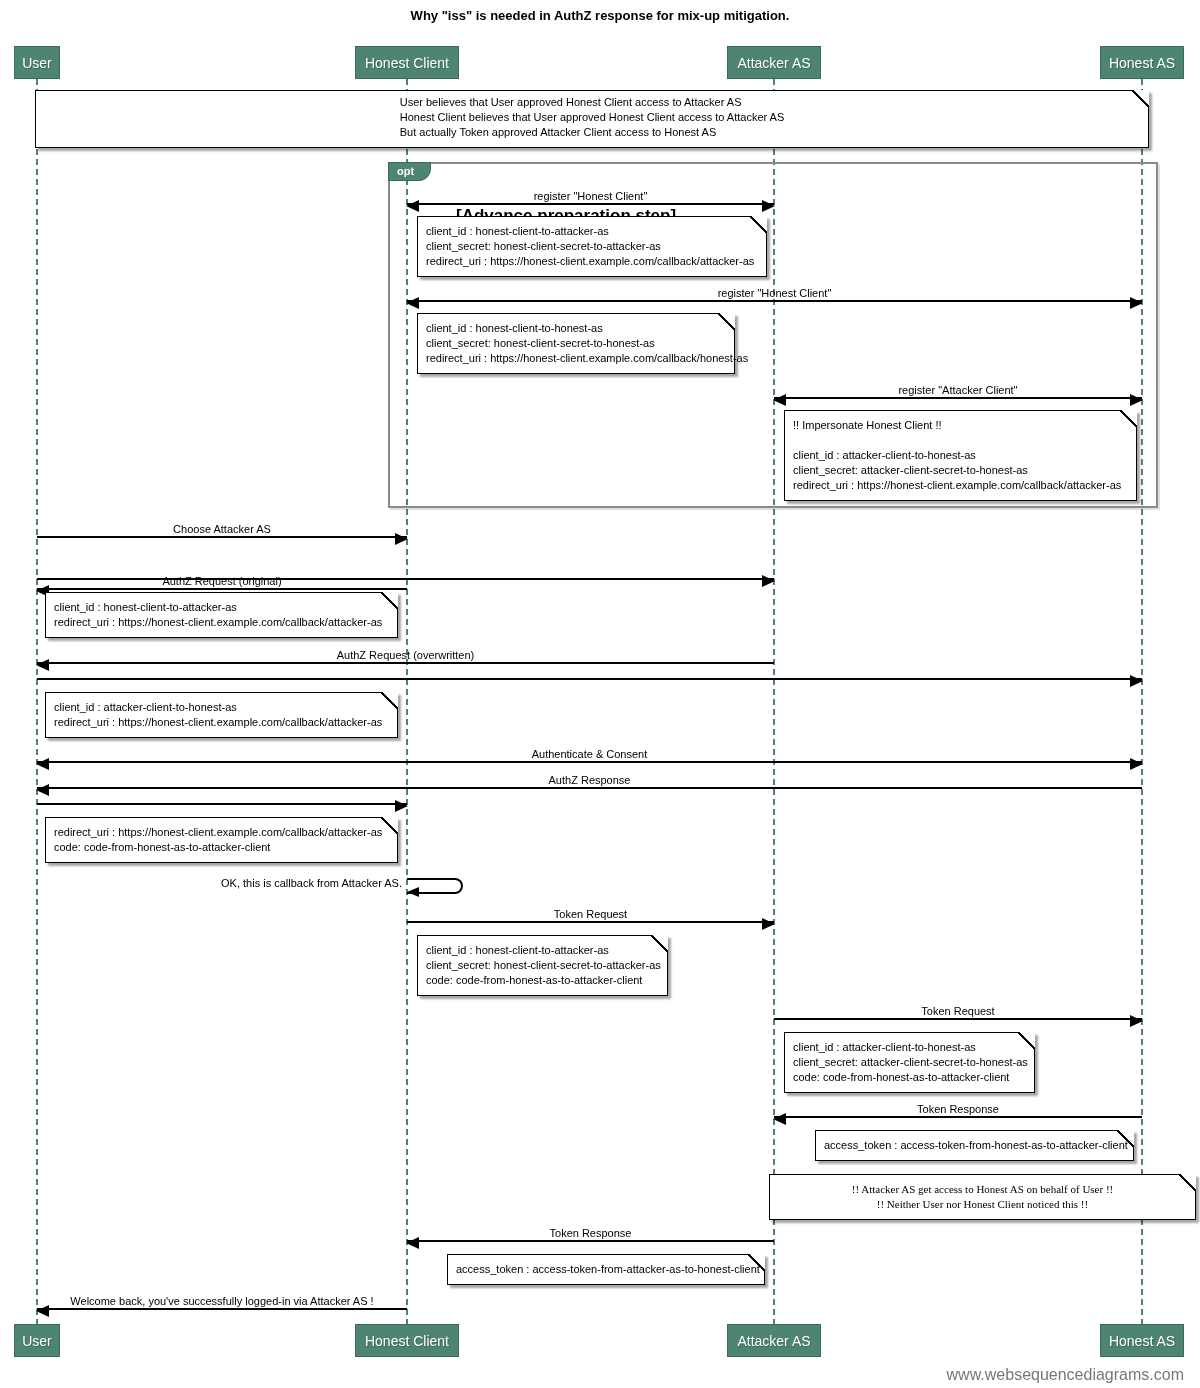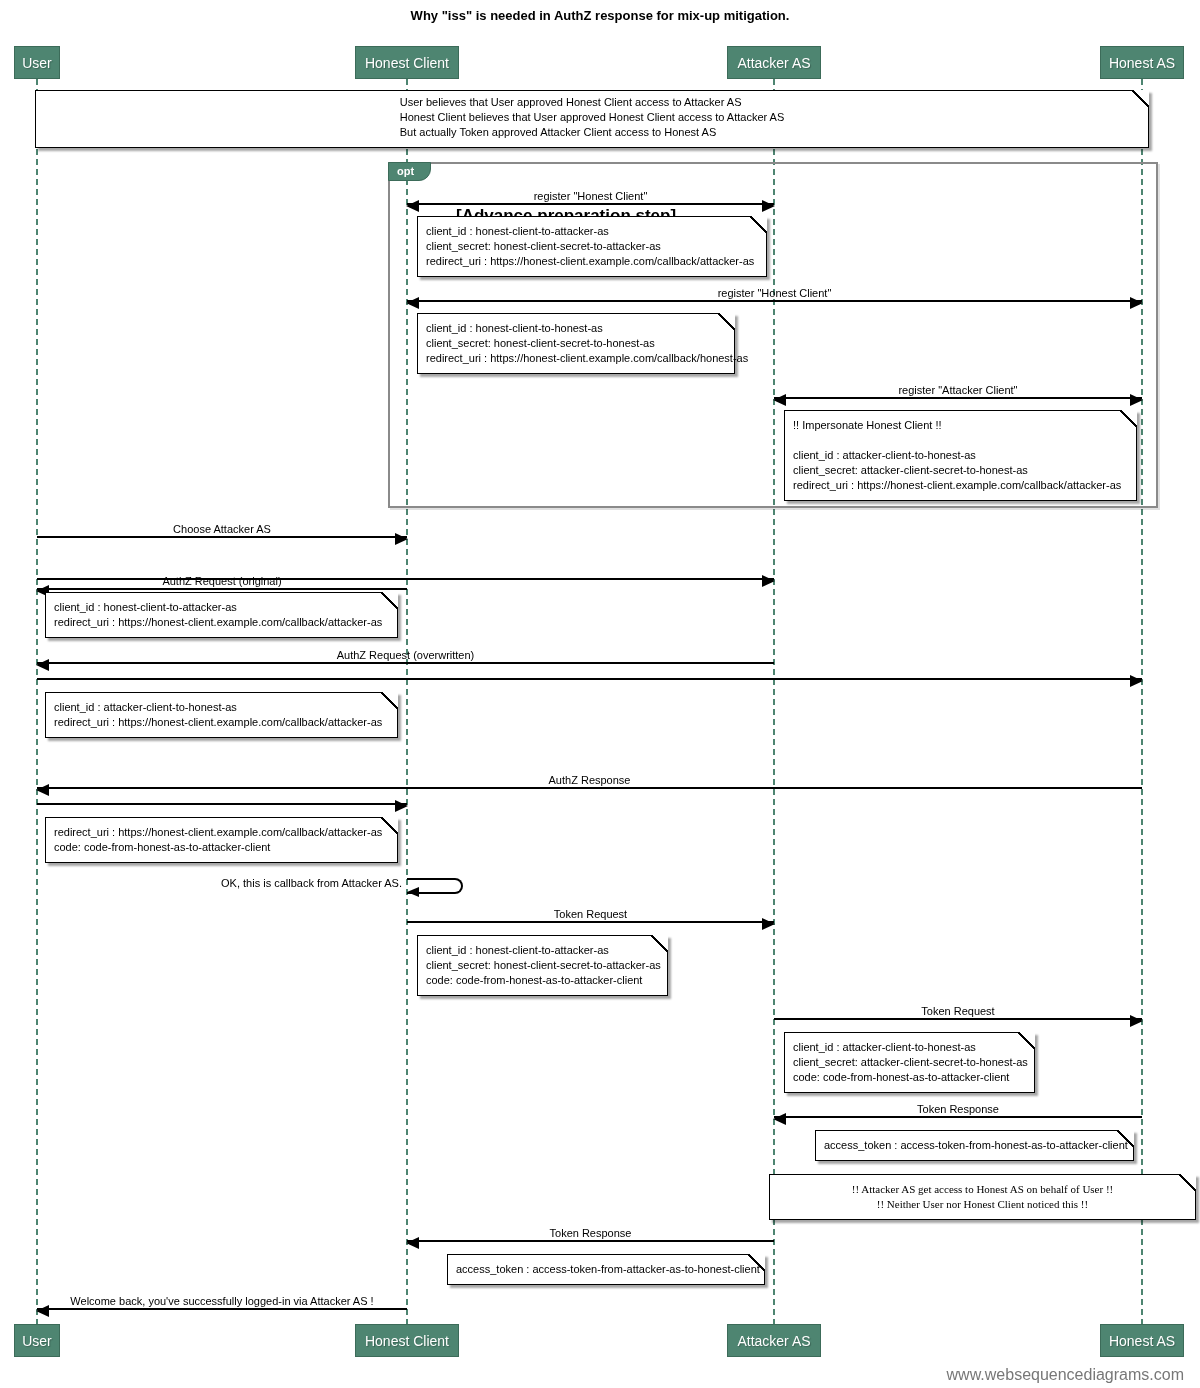--- a/index.html
+++ b/index.html
@@ -139,20 +139,24 @@
 
   <div class="msg" style="left:37px;top:678px;width:1105px;">
     <div class="msg-line arr-r"></div>
   </div>
 
   <div class="note" style="left:45px;top:692px;width:353px;">
     <div class="note-line">client_id : attacker-client-to-honest-as</div>
     <div class="note-line">redirect_uri : https://honest-client.example.com/callback/attacker-as</div>
   </div>
 
+  <div class="msg" style="left:37px;top:748px;width:1105px;">
+    <div class="msg-label">Authenticate &amp; Consent</div>
+    <div class="msg-line arr-l arr-r"></div>
+  </div>
 
   <div class="msg" style="left:37px;top:774px;width:1105px;">
     <div class="msg-label">AuthZ Response</div>
     <div class="msg-line arr-l"></div>
   </div>
 
   <div class="msg" style="left:37px;top:803px;width:370px;">
     <div class="msg-line arr-r"></div>
   </div>
 

